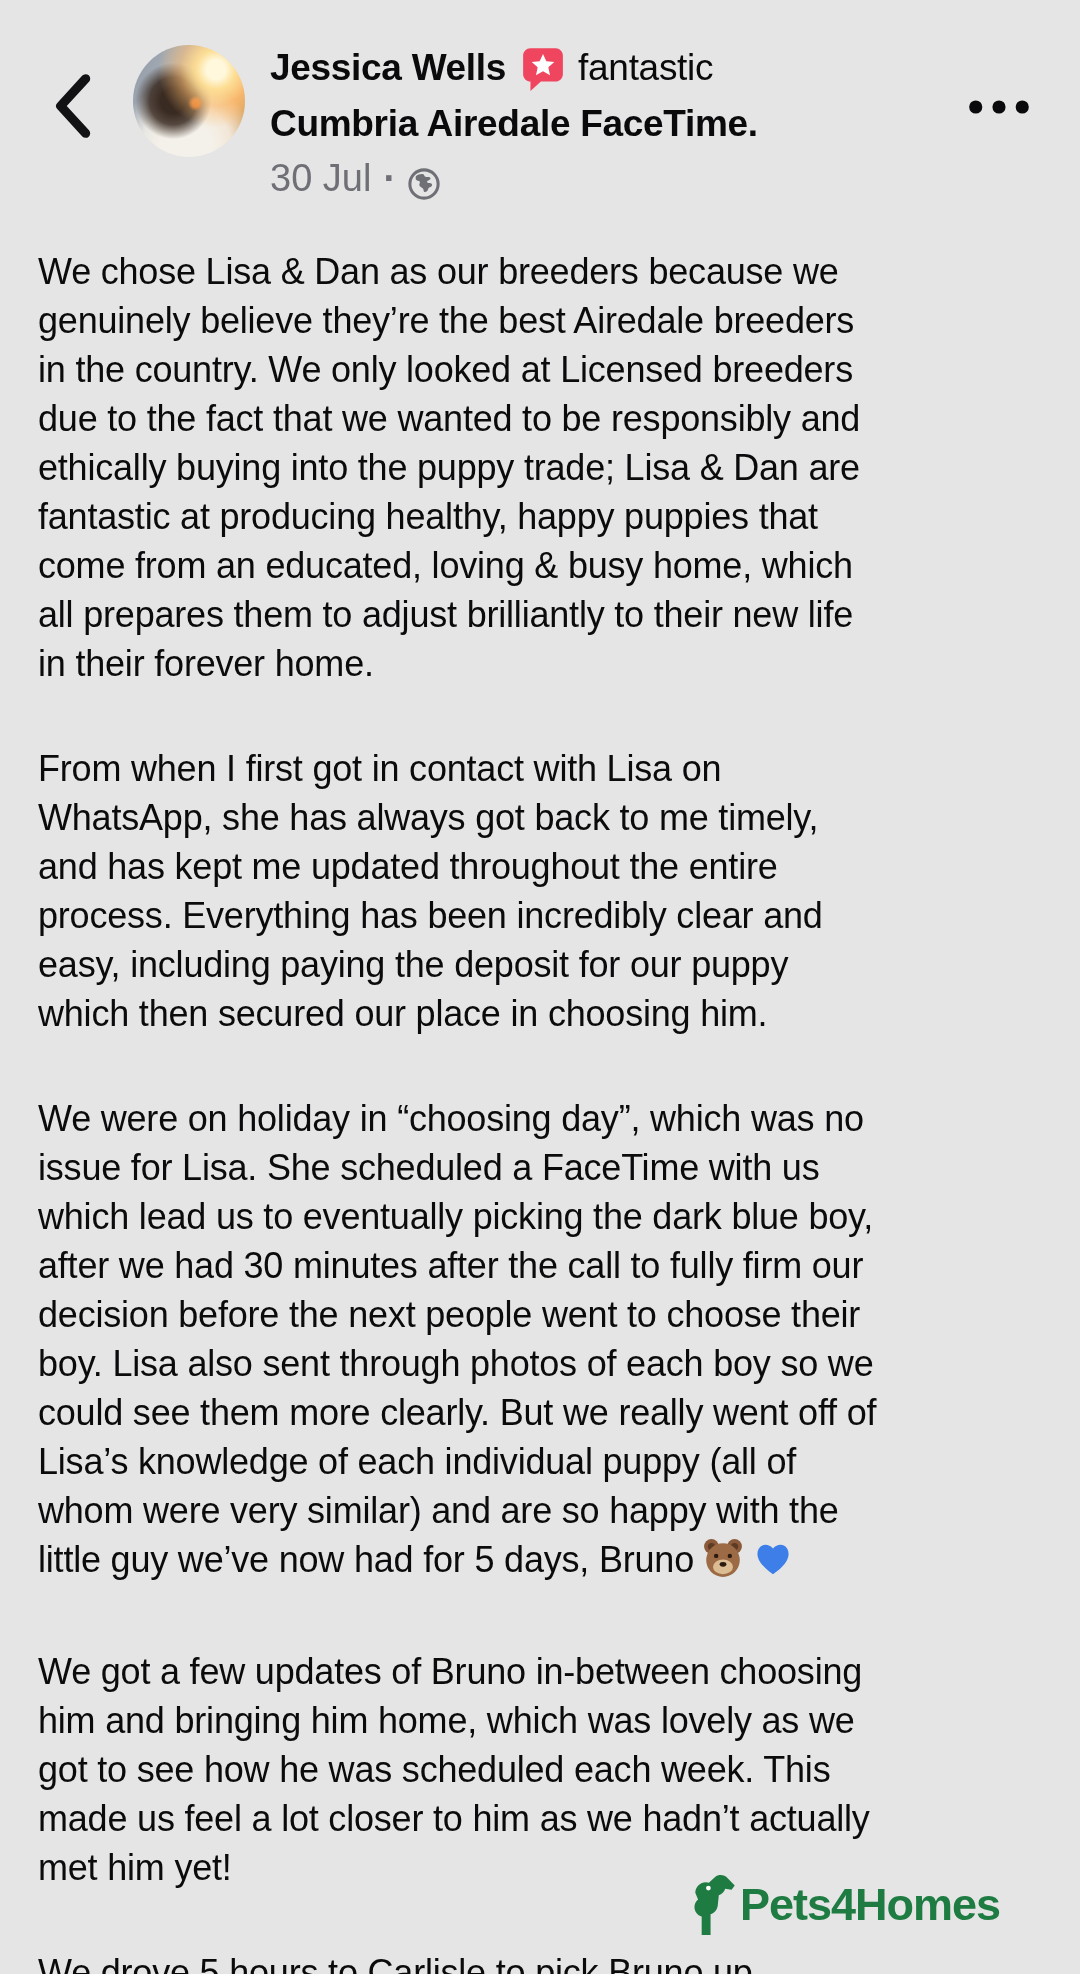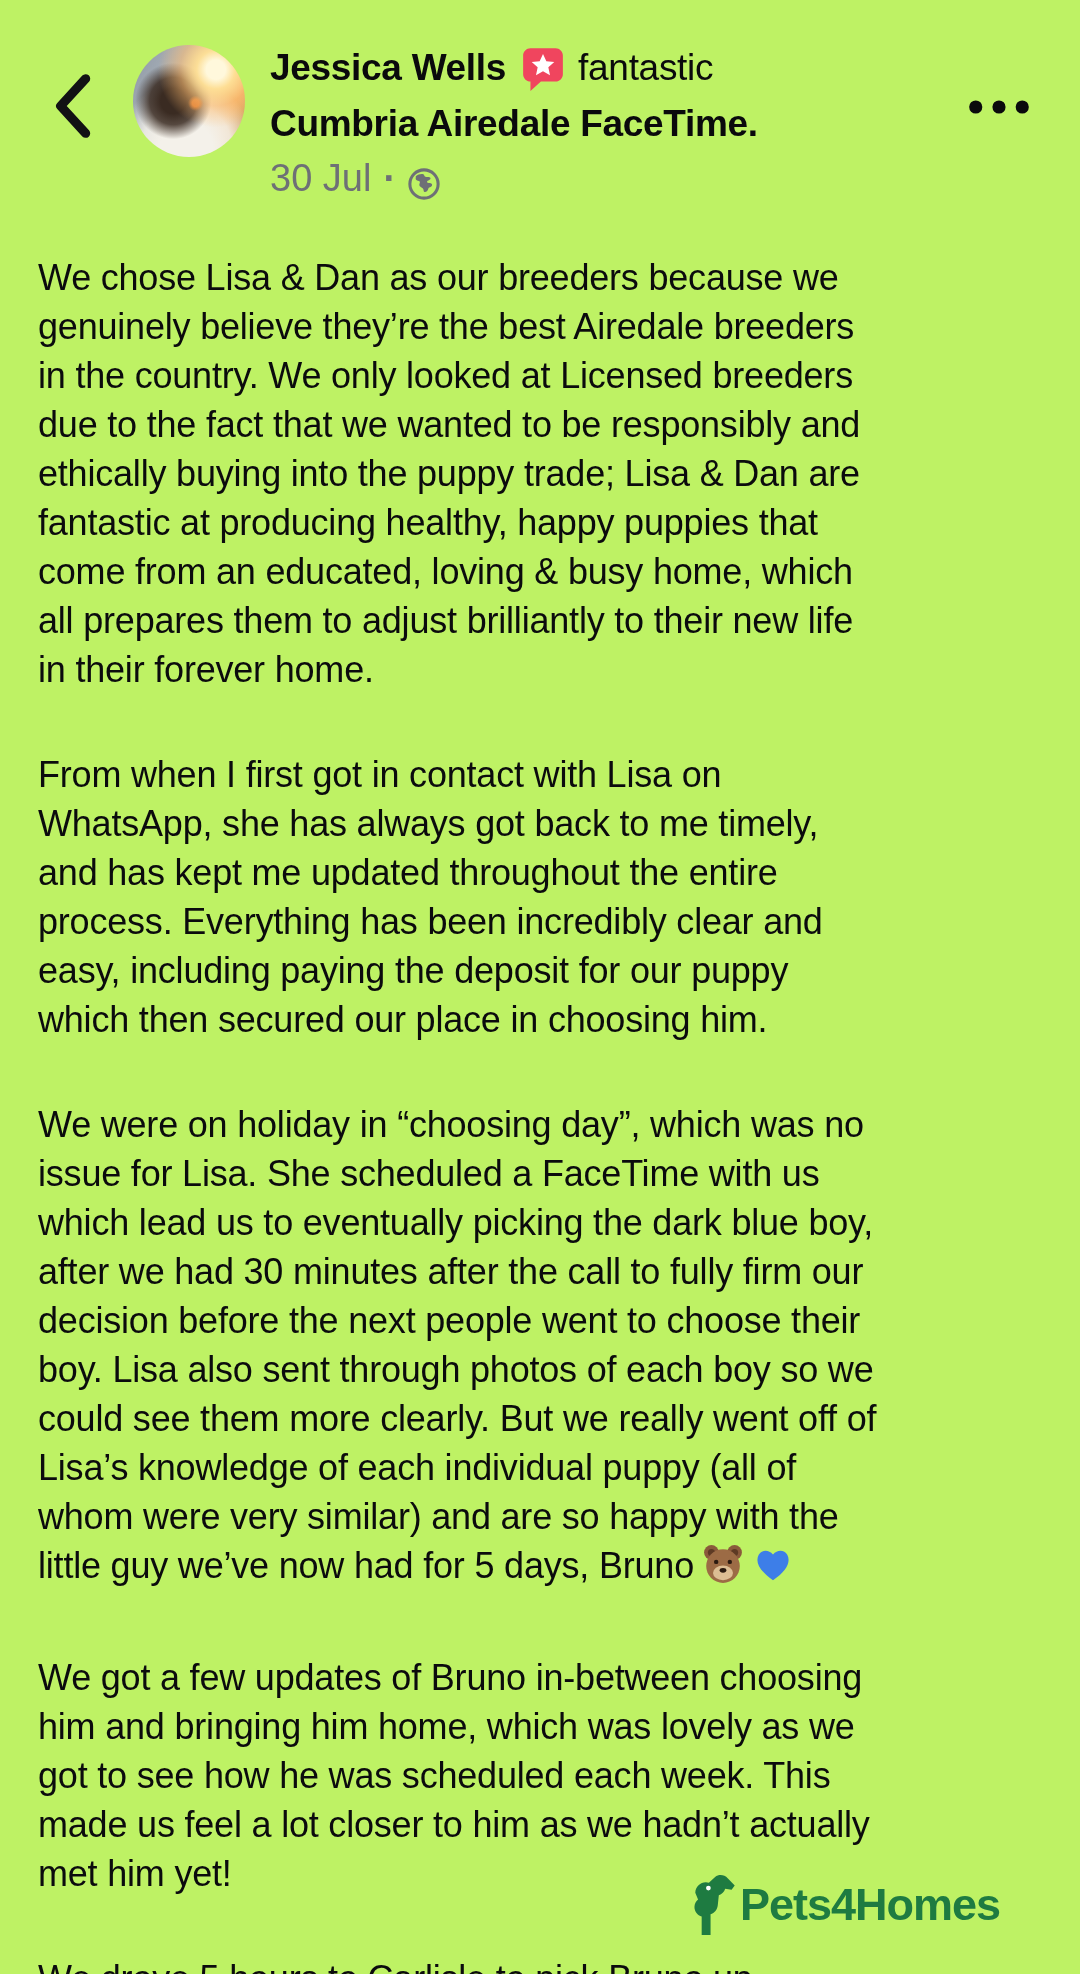--- a/index.html
+++ b/index.html
@@ -1,17 +1,17 @@
 <!DOCTYPE html>
 <html><head>
 <meta charset="utf-8">
 <style>
   html,body{margin:0;padding:0;background:#fff;}
   .screen{
-    position:relative;width:1080px;height:1974px;background:#bef264;overflow:hidden;
+    position:relative;width:1080px;height:1974px;background:#e5e5e5;overflow:hidden;
     font-family:"Liberation Sans","DejaVu Sans",sans-serif;color:#0a0a0c;
   }
   
   .back-btn{position:absolute;left:44px;top:72px;width:56px;height:70px;background:none;border:none;padding:0;cursor:pointer;}
   .avatar{
     position:absolute;left:133px;top:45px;width:112px;height:112px;border-radius:50%;
     background:
       radial-gradient(circle at 74% 22%, #fff8dc 0 8%, rgba(255,224,150,.95) 16%, rgba(255,188,110,.55) 30%, rgba(255,188,110,0) 48%),
       radial-gradient(circle at 56% 52%, rgba(230,120,40,.9) 0 4%, rgba(230,120,40,0) 9%),
       radial-gradient(circle at 36% 50%, #3a2b22 0 14%, rgba(58,43,34,.85) 26%, rgba(58,43,34,0) 42%),
@@ -22,21 +22,21 @@
   .header-info{position:absolute;left:270px;top:40px;width:660px;}
   .title-line{display:flex;align-items:center;height:56px;font-size:37px;letter-spacing:-.3px;white-space:nowrap;}
   .name,.page-name{font-weight:700;}
   .badge{display:inline-flex;margin:0 12px 0 14px;}
   .action{font-weight:400;}
   .timestamp-row{display:flex;align-items:flex-end;height:44px;margin-top:4px;font-size:38px;color:#6e7076;}
   .timestamp-row .sep{margin:0 12px;font-weight:700;}
   .more-btn{position:absolute;right:42px;top:88px;width:70px;height:40px;background:none;border:none;padding:0;cursor:pointer;display:flex;align-items:center;}
   
   .body-text{position:absolute;left:38px;top:241px;width:1012px;font-size:36px;line-height:49px;letter-spacing:-.2px;color:#0b0b0d;}
-  .body-text p{margin:12px 0 56px 0;white-space:pre-line;}
+  .body-text p{margin:6px 0 56px 0;white-space:pre-line;}
   .body-text p:last-child{margin:0;}
   .inline-emoji{display:inline-block;vertical-align:-7px;margin-left:8px;}
   
   .watermark{position:absolute;left:688px;top:1872px;height:66px;display:flex;align-items:center;}
   .wm-text{font-size:45px;font-weight:700;letter-spacing:-1px;color:#1e7b41;line-height:52px;}
   .wm-icon{margin-right:4px;}
 </style>
 </head>
 <body>
 

